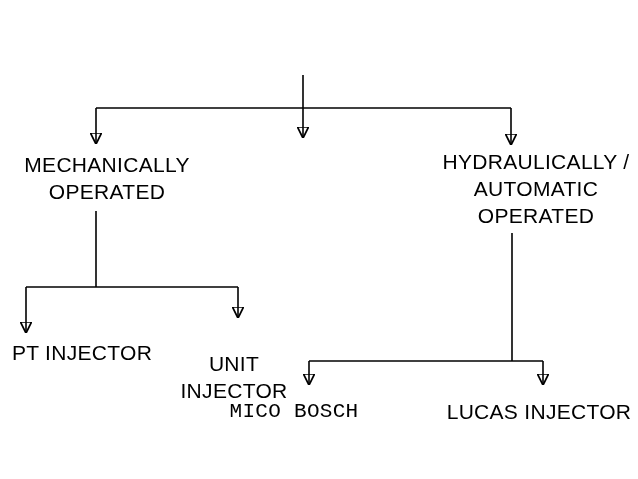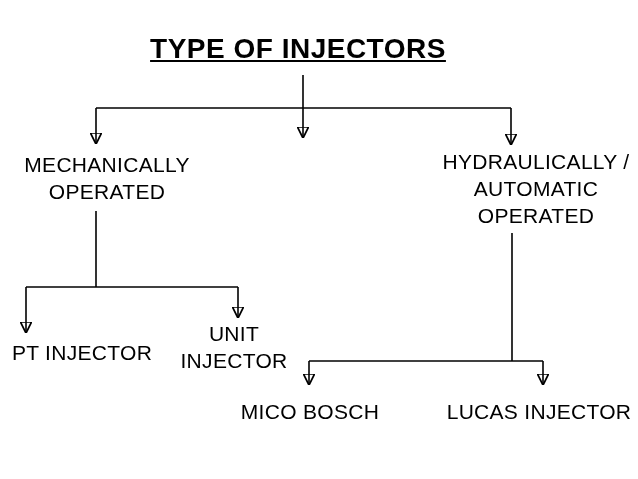--- a/index.html
+++ b/index.html
@@ -48,22 +48,22 @@
     font-size: 28px;
     line-height: 32px;
     font-weight: bold;
     text-decoration: underline;
     letter-spacing: 0.5px;
   }
   .branch-mech   { left: -3px;  top: 151px; width: 220px; }
   .branch-elec   { left: 195px; top: 156px; width: 220px; }
   .branch-hydr   { left: 426px; top: 148px; width: 220px; }
   .leaf-pt       { left: -28px; top: 339px; width: 220px; }
-  .leaf-unit     { left: 124px; top: 320px; width: 220px; }
-  .leaf-mico     { left: 200px; top: 398px; width: 220px; }
+  .leaf-unit     { left: 124px; top: 350px; width: 220px; }
+  .leaf-mico     { left: 184px; top: 398px; width: 220px; font-family: Liberation Mono, monospace; }
   .leaf-lucas    { left: 429px; top: 398px; width: 220px; }
 </style>
 </head>
 <body>
 
 <div class="stage">
 
   <svg class="connectors" viewBox="0 0 638 479" xmlns="http://www.w3.org/2000/svg">
     <defs>
       <marker id="arrow" viewBox="0 0 10 10" refX="9" refY="5" markerWidth="7" markerHeight="7" orient="auto-start-reverse">
@@ -80,21 +80,20 @@
     <path d="M26,287 L238,287"></path>
     <path d="M26,287 L26,332" marker-end="url(#arrow)"></path>
     <path d="M238,287 L238,317" marker-end="url(#arrow)"></path>
 
     <path d="M512,233 L512,361"></path>
     <path d="M309,361 L543,361"></path>
     <path d="M309,361 L309,384" marker-end="url(#arrow)"></path>
     <path d="M543,361 L543,384" marker-end="url(#arrow)"></path>
   </svg>
 
-  <div class="node title">TYPE OF INJECTORS</div>
 
   <div class="node branch-mech">MECHANICALLY
 OPERATED</div>
   <div class="node branch-hydr">HYDRAULICALLY /
 AUTOMATIC
 OPERATED</div>
 
   <div class="node leaf-pt">PT INJECTOR</div>
   <div class="node leaf-unit">UNIT
 INJECTOR</div>

